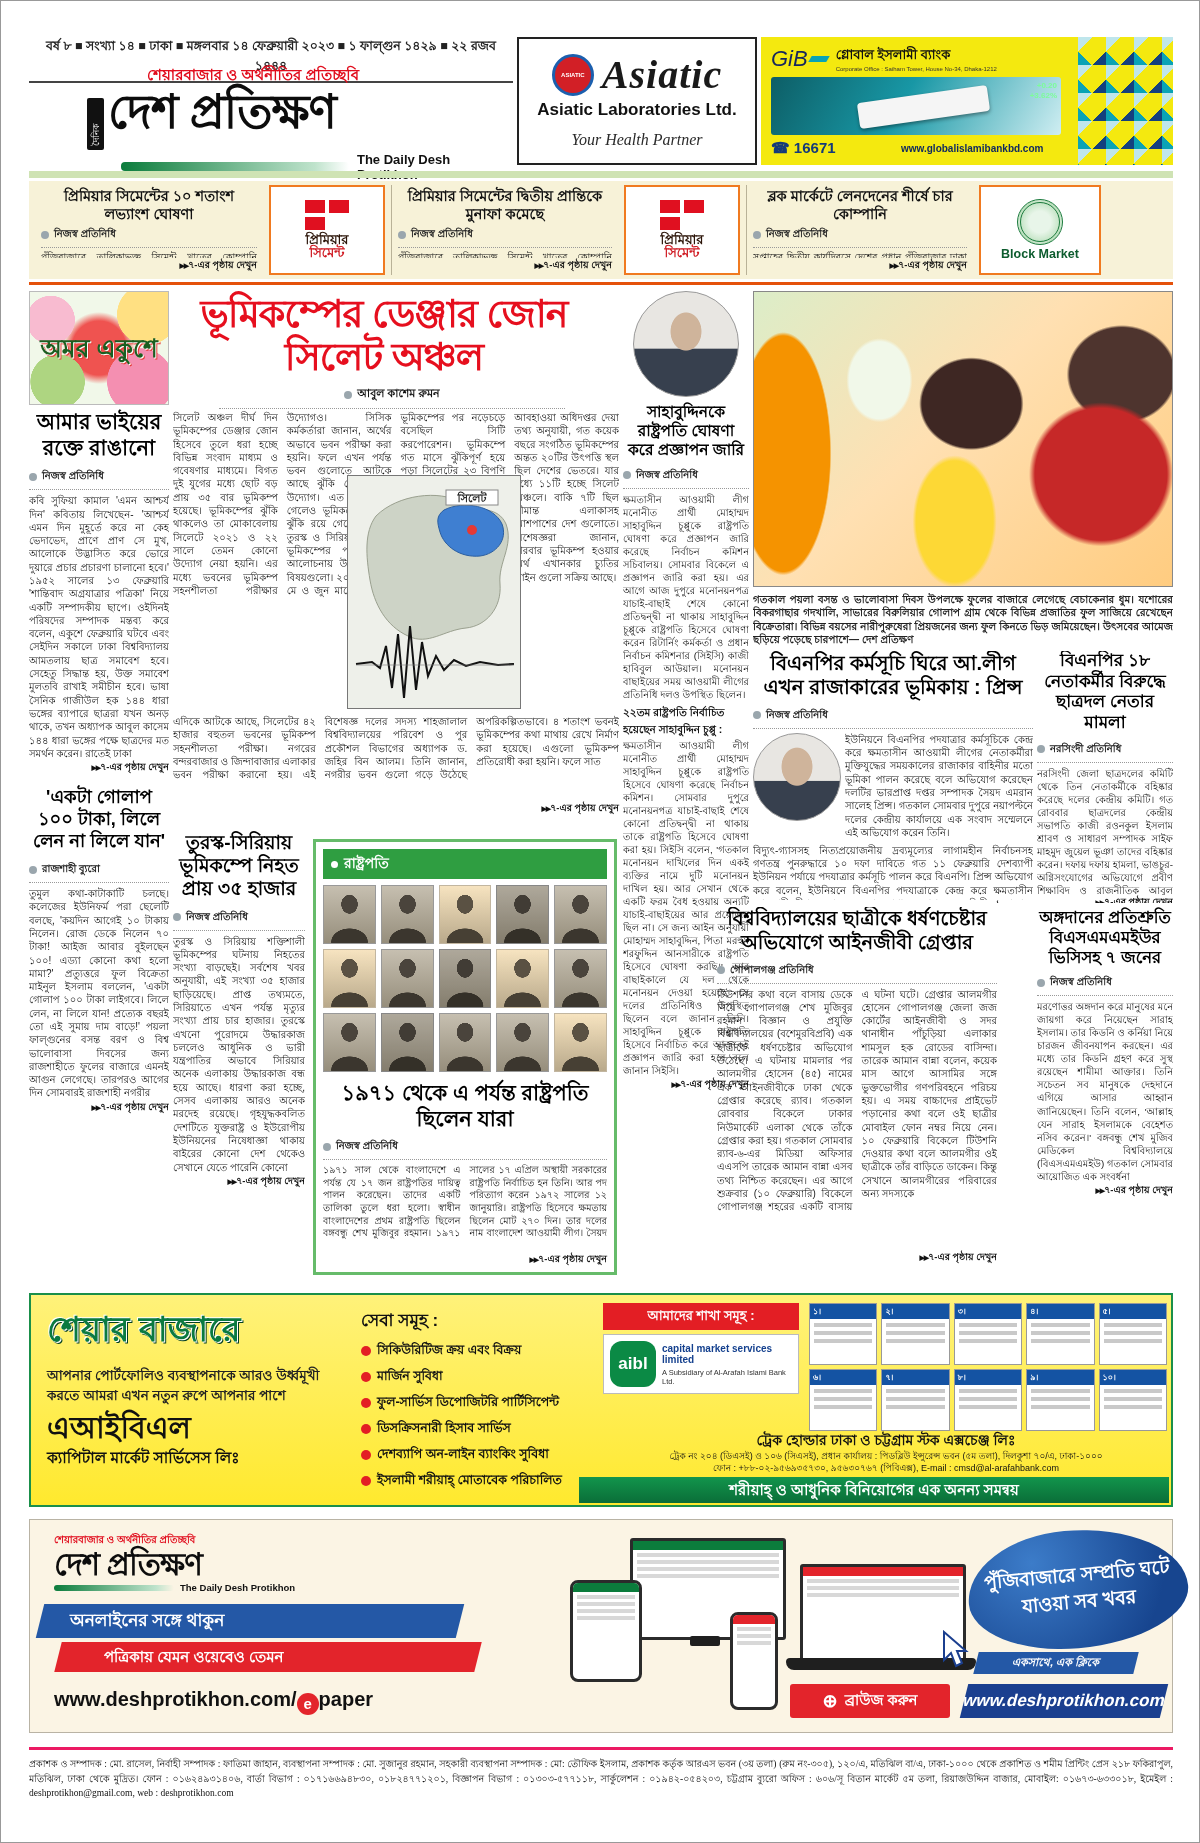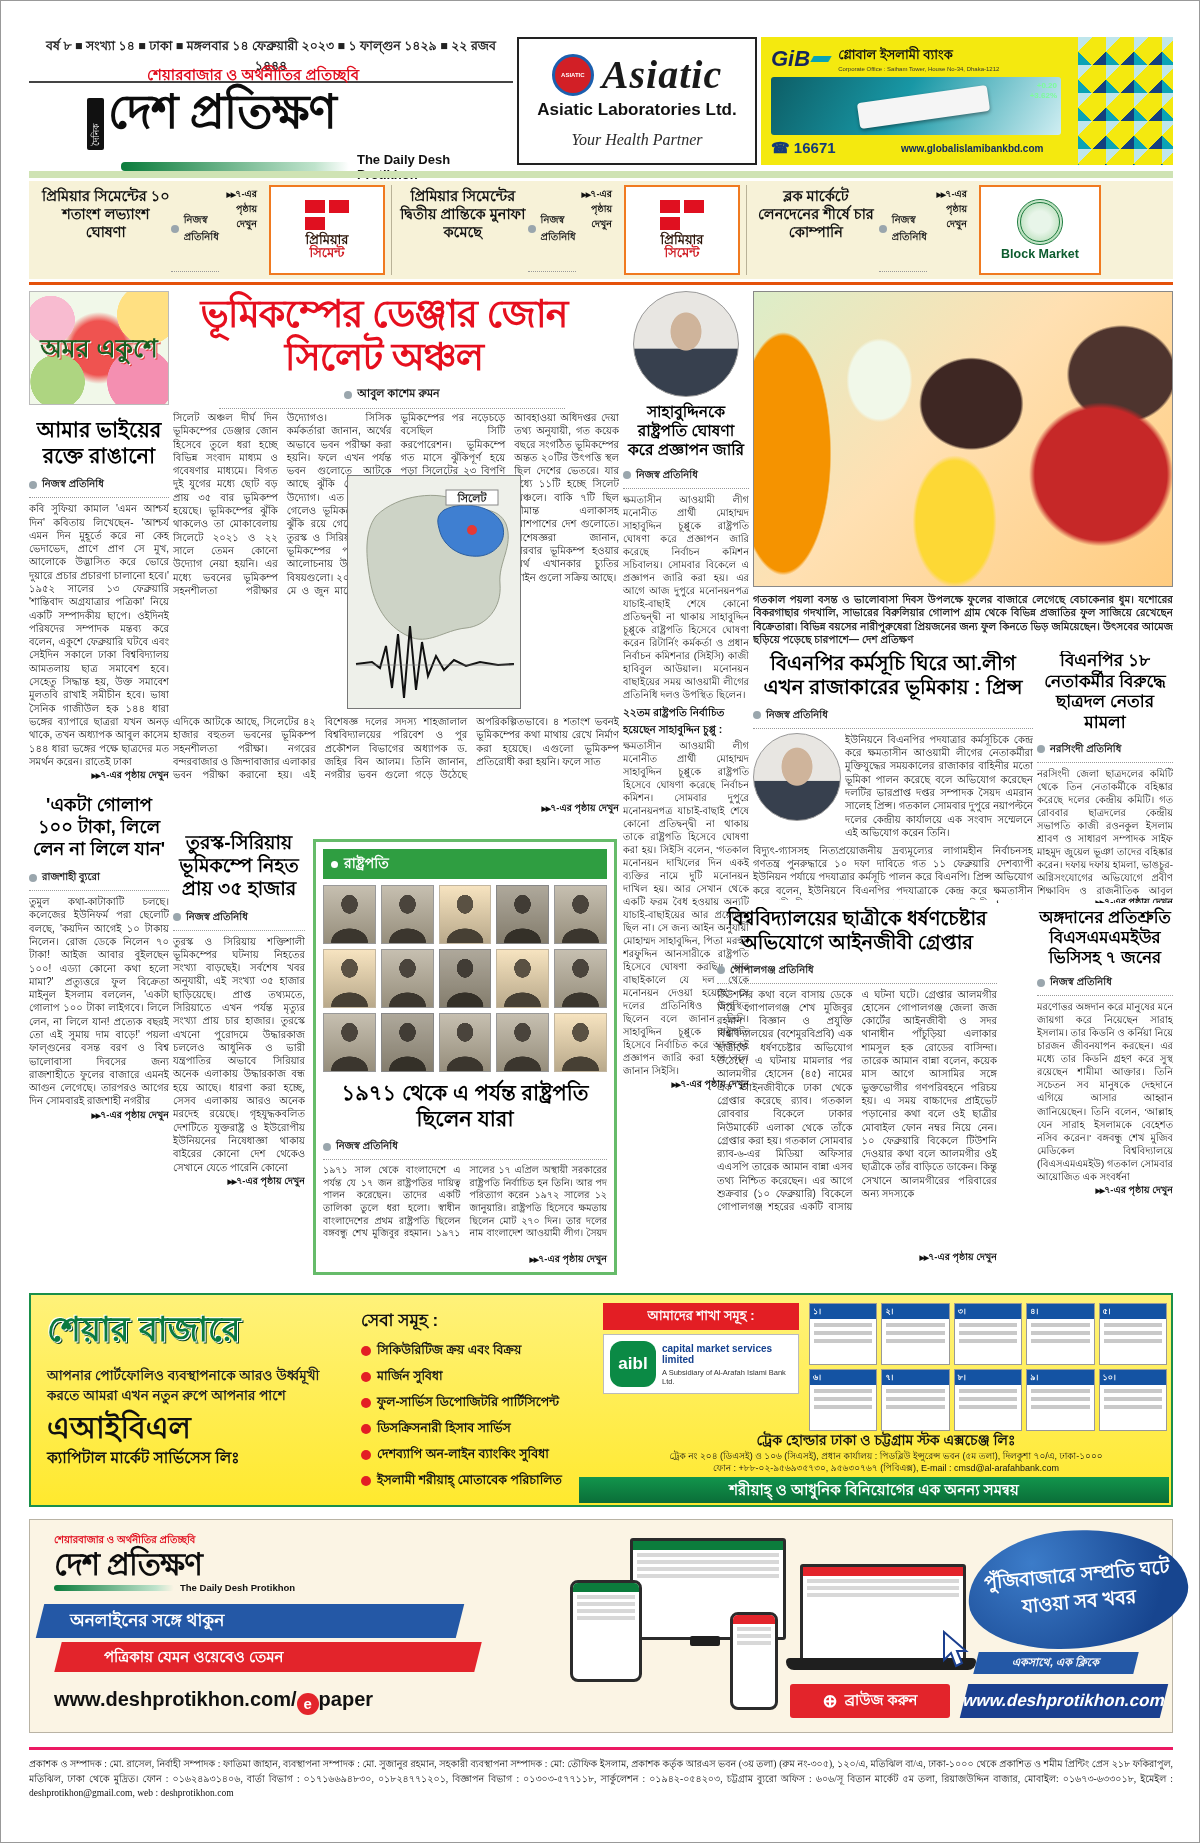--- a/index.html
+++ b/index.html
@@ -18,38 +18,38 @@
   .ad-asiatic{border:2px solid #222;background:#fff;text-align:center;padding-top:12px;}
   .as-row{display:flex;align-items:center;justify-content:center;gap:8px;}
   .as-badge{width:36px;height:36px;border-radius:50%;background:#d21f26;color:#fff;font-size:6px;font-weight:bold;
             display:flex;align-items:center;justify-content:center;border:3px solid #1b5fae;}
   .as-brand{font-family:"Liberation Serif",serif;font-style:italic;font-size:40px;font-weight:bold;color:#1a1a1a;letter-spacing:1px;}
   .as-co{font-size:17px;font-weight:bold;margin-top:2px;}
   .as-slogan{font-family:"Liberation Serif",serif;font-style:italic;font-size:16px;color:#2b2b2b;margin-top:11px;position:relative;display:inline-block;}
   .as-swoosh{position:absolute;left:-10px;right:-10px;bottom:2px;height:6px;background:linear-gradient(90deg,transparent,#9ccc2e,#c6e26a);border-radius:50%;z-index:-1;transform:rotate(-3deg);}
   
   .ad-gib{background:#f4e90f;overflow:hidden;}
-  .gib-logo{font-size:22px;font-weight:700;font-style:italic;color:#15265e;}
+  .gib-logo{font-size:22px;font-weight:400;font-style:italic;color:#15265e;}
   .gib-slash{display:inline-block;width:18px;height:6px;background:#0aa3b5;transform:skewX(-30deg);margin-left:-6px;}
   .gib-name{font-size:13px;font-weight:bold;color:#111;}
   .gib-office{font-size:6px;color:#333;}
   .gib-img{background:linear-gradient(120deg,#0d5e66,#1897a5 45%,#cfeef2);border-radius:3px;position:relative;}
   .gib-card{position:absolute;left:30%;top:30%;width:45%;height:45%;background:#f5f5f5;border-radius:4px;transform:rotate(-8deg);box-shadow:0 2px 4px rgba(0,0,0,.4);}
   .gib-tick{position:absolute;right:4px;top:4px;color:#7CFC9A;font-size:8px;font-weight:bold;text-align:right;line-height:1.3;}
   .gib-phone{font-size:15px;font-weight:900;color:#143a7a;}
   .gib-site{font-size:10px;font-weight:bold;color:#102a60;}
   .gib-pattern{position:absolute;right:0;top:0;bottom:0;width:95px;
      background:
       linear-gradient(45deg,#0aa3b5 25%,transparent 25%) 0 0/28px 28px,
       linear-gradient(-45deg,#14407e 25%,transparent 25%) 0 0/28px 28px,
       linear-gradient(135deg,#bfe6ec 25%,transparent 25%) 0 0/28px 28px,#f4e90f;}
   
   .greenstrip{background:#cfe3b4;}
   .teaser-row{background:#f7f2d8;display:flex;align-items:stretch;padding:4px 6px;gap:6px;}
-  .teaser{padding:2px 6px;display:flex;flex-direction:row;}
+  .teaser{padding:2px 6px;display:flex;flex-direction:column;}
   .t-head{font-size:14.5px;font-weight:800;text-align:center;line-height:1.25;}
   .t-body{font-size:9.3px;line-height:1.3;text-align:justify;margin-top:2px;flex:1;overflow:hidden;}
   .logo-box{background:#fff;border:2px solid #f07a20;display:flex;flex-direction:column;align-items:center;justify-content:center;padding:4px;}
   .pm-squares{width:44px;height:30px;position:relative;margin-bottom:3px;}
   .pm-squares i{position:absolute;width:20px;height:13px;background:#e01020;}
   .pm-squares i:nth-child(1){left:0;top:0}.pm-squares i:nth-child(2){right:0;top:0}.pm-squares i:nth-child(3){left:0;bottom:0}
   .pm-l1{font-size:13px;font-weight:900;color:#2b1408;line-height:1;}
   .pm-l2{font-size:13px;font-weight:900;color:#d01c24;line-height:1.1;}
   .blk-circle{width:38px;height:38px;border-radius:50%;border:4px double #1a7a3c;background:radial-gradient(circle,#e8f5e9 40%,#a5d6a7);margin-bottom:3px;}
   .blk-name{font-size:12.5px;font-weight:900;color:#0d5c2e;text-align:center;line-height:1.1;}
@@ -252,21 +252,21 @@
       <div class="blk-circle"></div>
       <div class="blk-name">Block Market</div>
     </div>
   </div>
   <div class="abs orangerule" style="left:28px;top:281px;width:1144px;height:3px;"></div>
 
   <div class="abs" style="left:28px;top:290px;width:140px;height:988px;overflow:hidden;">
     <div class="amar-art">
         <span>অমর একুশে</span>
       </div>
-    <div class="art-head" style="font-size:21px;margin-top:12px;">আমার ভাইয়ের রক্তে রাঙানো</div>
+    <div class="art-head" style="font-size:21px;margin-top:4px;">আমার ভাইয়ের রক্তে রাঙানো</div>
     <div class="byline" style="margin-top:5px;">
         <span class="dot"></span>
         <span>নিজস্ব প্রতিনিধি</span>
       </div>
     <div class="body-txt" style="max-height:296px;">কবি সুফিয়া কামাল 'এমন আশ্চর্য দিন' কবিতায় লিখেছেন- 'আশ্চর্য এমন দিন মুহূর্তে করে না কেহ ভেদাভেদ, প্রাণে প্রাণ সে মুখ, আলোকে উদ্ভাসিত করে ভোরে দুয়ারে প্রচার প্রচারণা চালানো হবে।' ১৯৫২ সালের ১৩ ফেব্রুয়ারি 'শান্তিবাদ অগ্রযাত্রার পত্রিকা' নিয়ে একটি সম্পাদকীয় ছাপে। ওইদিনই পরিষদের সম্পাদক মন্তব্য করে বলেন, একুশে ফেব্রুয়ারি ঘটবে এবং সেইদিন সকালে ঢাকা বিশ্ববিদ্যালয় আমতলায় ছাত্র সমাবেশ হবে। সেহেতু সিদ্ধান্ত হয়, উক্ত সমাবেশ মুলতবি রাখাই সমীচীন হবে। ভাষা সৈনিক গাজীউল হক ১৪৪ ধারা ভঙ্গের ব্যাপারে ছাত্ররা যখন অনড় থাকে, তখন অধ্যাপক আবুল কাসেম ১৪৪ ধারা ভঙ্গের পক্ষে ছাত্রদের মত সমর্থন করেন। রাতেই ঢাকা</div>
     <div class="more">৭-এর পৃষ্ঠায় দেখুন</div>
     <div class="art-head" style="font-size:18px;margin-top:12px;">'একটা গোলাপ ১০০ টাকা, লিলে লেন না লিলে যান'</div>
     <div class="byline" style="margin-top:5px;">
         <span class="dot"></span>
         <span>রাজশাহী ব্যুরো</span>

